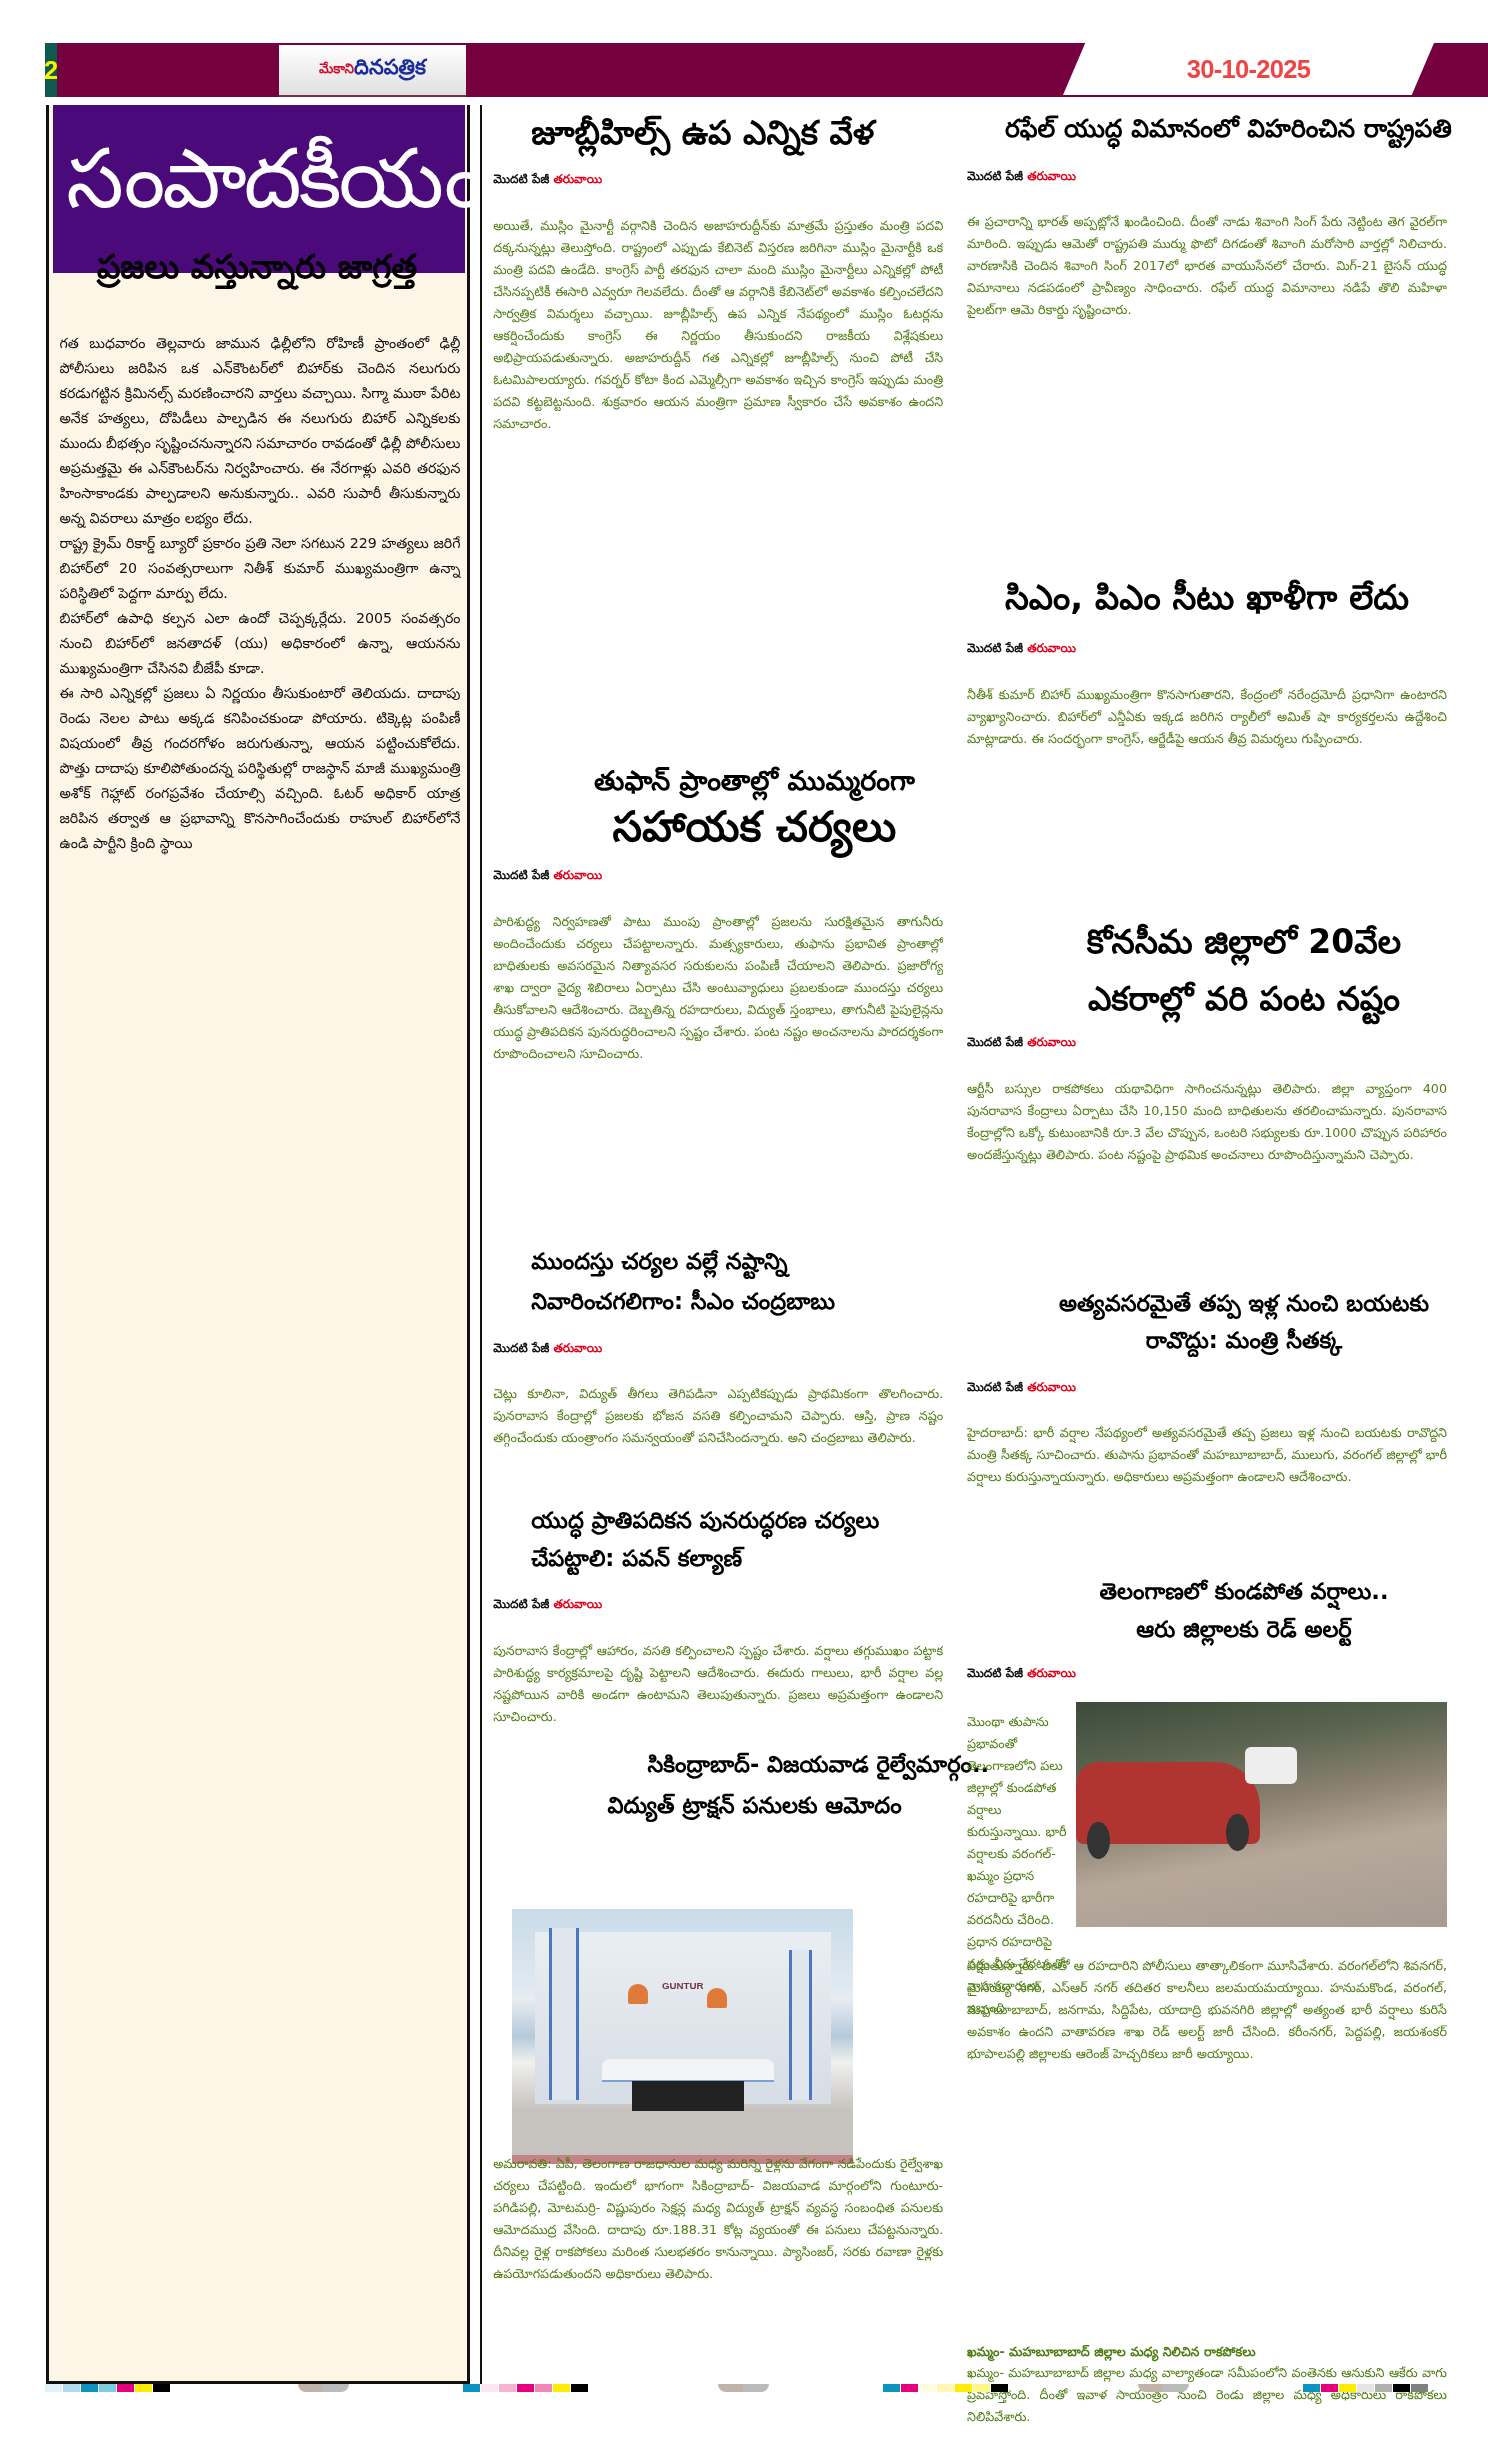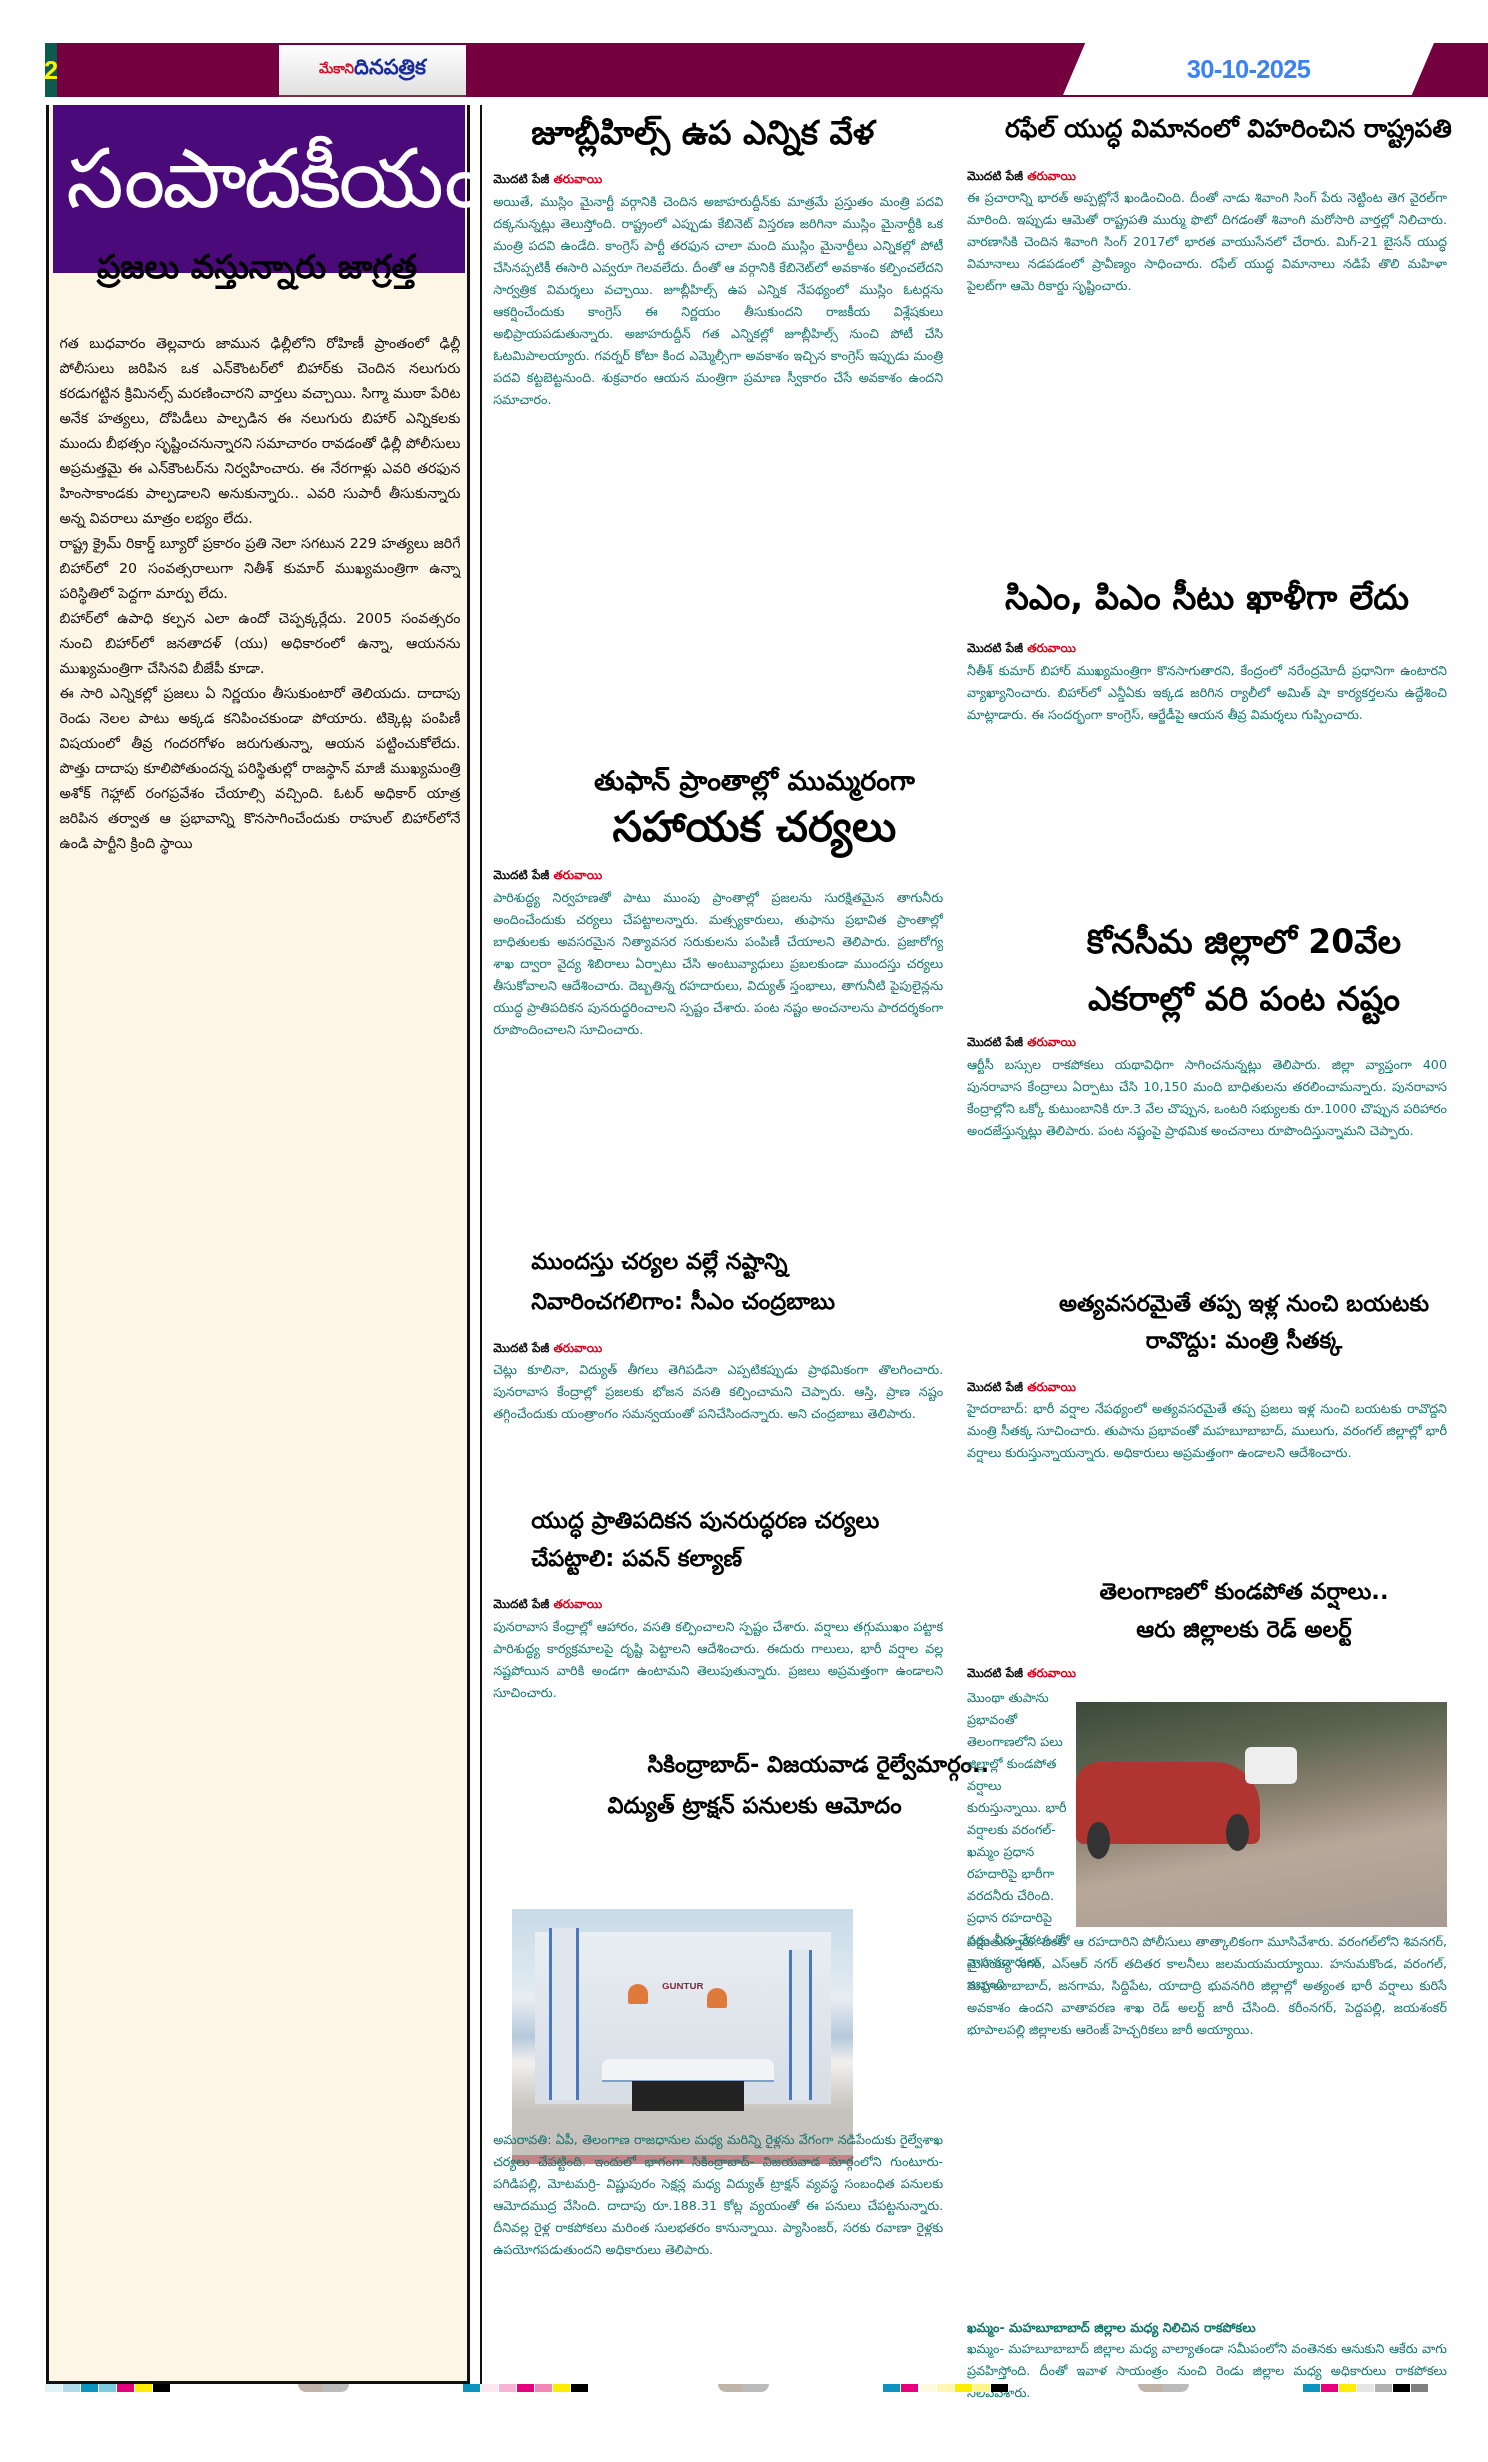--- a/index.html
+++ b/index.html
@@ -9,38 +9,38 @@
   
   .masthead { position: absolute; left: 45px; top: 43px; width: 1445px; height: 54px; }
   .mast-page { position: absolute; left: 0; top: 0; width: 12px; height: 54px; background: #0e5a4f; }
   .mast-page-num { position: absolute; left: 0; top: 0; width: 12px; height: 54px; color: #f5f500; font: bold 25.5px "Liberation Sans", sans-serif; display:flex; align-items:center; justify-content:center; }
   .mast-bar { position: absolute; left: 12px; top: 0; width: 1433px; height: 54px; background: #750040; }
   .logo-box { position:absolute; left: 73px; top: 1.5px; width: 48px; height: 52px; background: linear-gradient(#ffffff 0%, #e0e0e0 100%); border-bottom: 2.2px solid #7a3040; display:flex; align-items:center; justify-content:center; overflow:hidden; }
   .logo-text { font: bold 13.5px "DejaVu Sans", sans-serif; white-space: nowrap; }
   .logo-red { color: #d0102a; }
   .logo-blue { color: #1a2d9a; }
   .date-box { position: absolute; left: 268px; top: 0; width: 111px; height: 52px; background: #fff; clip-path: polygon(6% 0, 100% 0, 94% 100%, 0 100%); }
-  .date-text { position: absolute; left: 0; top: 0; width: 100%; height: 100%; display:flex; align-items:center; justify-content:center; font: bold 25.5px "Liberation Sans", sans-serif; color: #3b82f6; letter-spacing: -0.7px; }
+  .date-text { position: absolute; left: 0; top: 0; width: 100%; height: 100%; display:flex; align-items:center; justify-content:center; font: bold 25.5px "Liberation Sans", sans-serif; color: #ef4444; letter-spacing: -0.7px; }
 
   
   .col { position: absolute; }
   .col-left { left: 46px; top: 105px; width: 424px; height: 2279px; border: 3.7px solid #111; border-top: none; background: #fdf5e6; }
   .col-mid { left: 480px; top: 105px; width: 469px; height: 2279px; border-left: 2.2px solid #111; }
   .col-right { left: 952px; top: 105px; width: 508px; height: 2279px; }
 
   .editorial-banner { position: absolute; left: 7.5px; top: 0; width: 416px; height: 168px; background: #4b0a7a; display:flex; align-items:center; padding-left: 13.5px; }
   .editorial-banner-text { font: 82px "DejaVu Sans", sans-serif; color: #fff; letter-spacing: -3px; white-space: nowrap; }
   .editorial-headline { position: absolute; left: 0; top: 142px; width: 416px; text-align:center; font: bold 33px "DejaVu Sans", sans-serif; color: #000; white-space: nowrap; }
   .editorial-body { position: absolute; left: 10.5px; top: 226px; width: 401px; font: 14.2px/25px "DejaVu Sans", sans-serif; text-align: justify; color: #111; overflow: hidden; height: 2047px; }
   .editorial-body p { margin-bottom: 0; text-indent: 0; }
 
   .headline { font-family: "DejaVu Sans", sans-serif; font-weight: bold; color: #000; white-space: nowrap; margin-left: 38px; }
   .byline { font: bold 12px "DejaVu Sans", sans-serif; color: #111; }
   .byline .red { color: #e3001b; margin-top: 20px; }
-  .body { font: 12.7px/22px "DejaVu Sans", sans-serif; text-align: justify; color: #0f766e; overflow: hidden; }
+  .body { font: 12.7px/22px "DejaVu Sans", sans-serif; text-align: justify; color: #4d7c0f; overflow: hidden; margin-top: 24px; }
 
   .abs { position: absolute; }
 
   .photo-rail { background: linear-gradient(#c8dbe8 0%, #dfe9f1 30%, #e8eef2 35%, #b5c9dc 50%, #f0f0ee 60%, #c4c0bb 80%, #c9c5c0 92%, #c4868a 100%); margin-top: 38px; }
   .photo-bldg { position:absolute; }
   .photo-rain { background: linear-gradient(170deg, #3d4a3a 0%, #5a6550 25%, #8a8070 45%, #b7a89a 65%, #a79b92 100%); }
 
   
   .color-strip { position: absolute; top: 2384px; height: 7.5px; display: flex; }
   .swatch { width: 18px; height: 7.5px; border-right: 1.5px solid #fff; }

